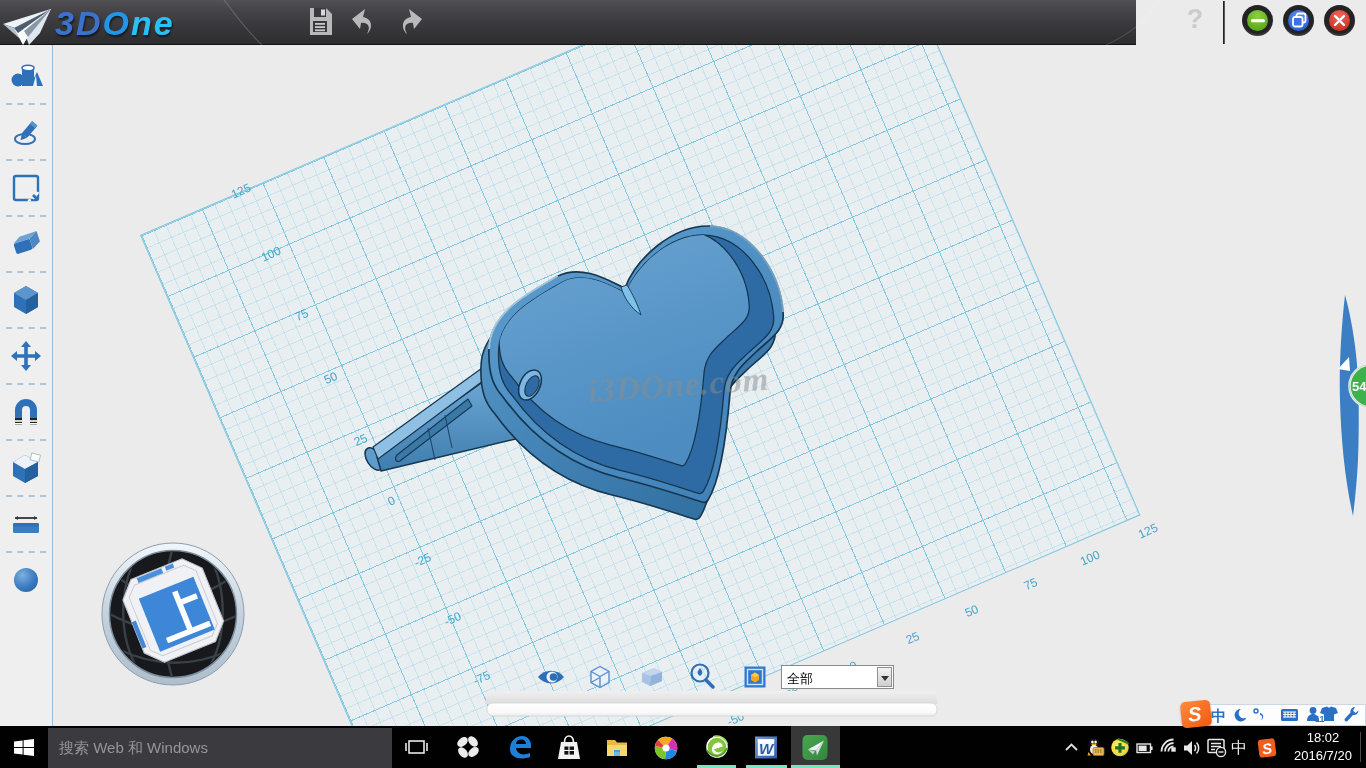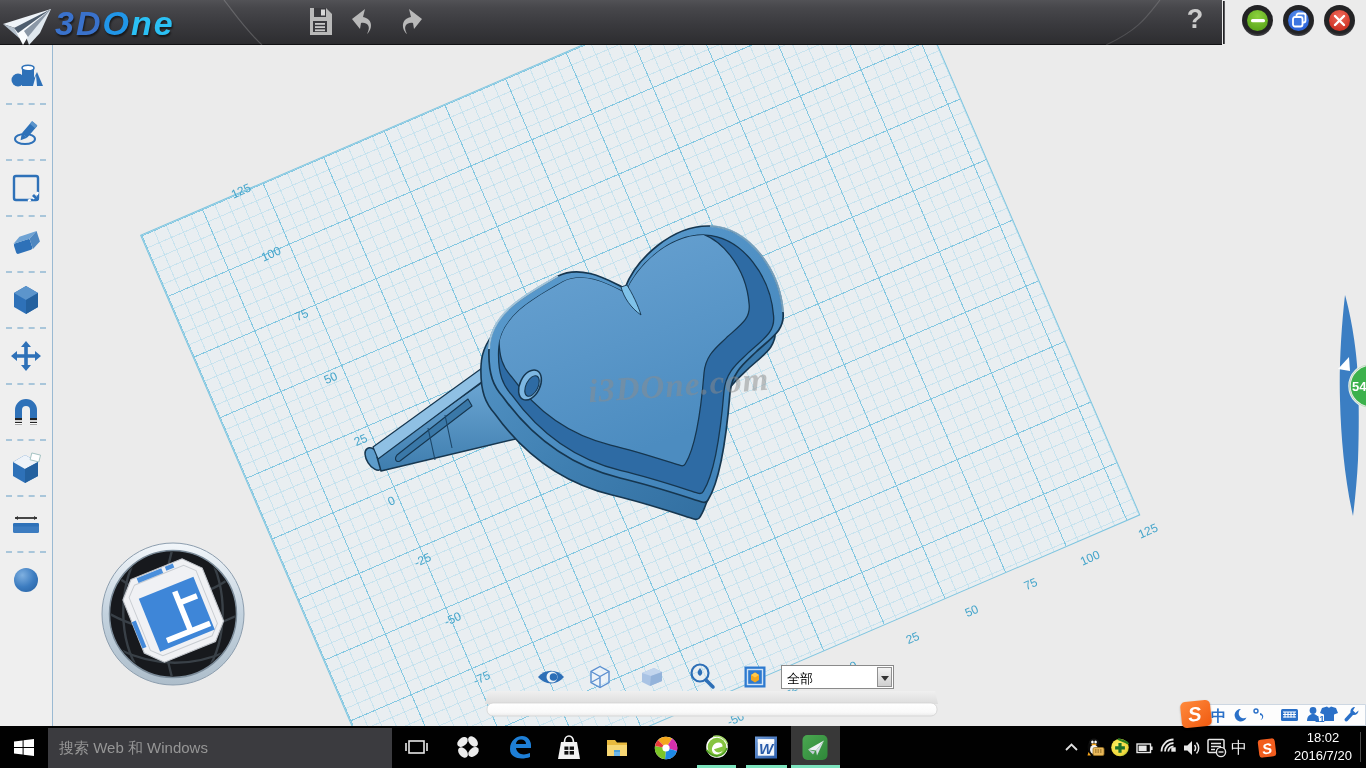--- a/index.html
+++ b/index.html
@@ -1,20 +1,20 @@
 <!DOCTYPE html>
 <html><head><meta charset="utf-8">
 <style>
   * { margin:0; padding:0; box-sizing:border-box; }
   html,body { width:1366px; height:768px; overflow:hidden; font-family:"Liberation Sans", sans-serif; -webkit-font-smoothing:antialiased; }
   #stage { position:absolute; left:0; top:0; width:1366px; height:768px; background:#ebebeb; overflow:hidden; }
   .abs { position:absolute; }
 
   
-  #topbar { position:absolute; left:0; top:0; width:1222px; height:45px;
+  #topbar { position:absolute; left:0; top:0; width:1136px; height:45px;
     background:linear-gradient(#525256 0%, #47474b 18%, #3a3a3e 55%, #2d2d30 100%);
     border-bottom:1px solid #121214; }
   #logoplane { position:absolute; left:2px; top:7px; }
   #logotext { position:absolute; left:55px; top:4px; font-style:italic; font-weight:bold;
     font-size:34px; letter-spacing:2px; text-shadow:1px 2px 2px rgba(0,0,0,0.55); }
   #logotext .p1{ color:#3a72cc; } #logotext .p2{ color:#2196e8; } #logotext .p3{ color:#2bc0f4; }
   #tbicons { position:absolute; left:0; top:0; }
   #tbtitle { position:absolute; left:0; top:0; width:1366px; text-align:center; top:13px;
     color:#ececec; font-size:16px; }
   #helpq { position:absolute; left:1183px; top:4px; width:24px; color:#cbcbcb; font-size:27px;

